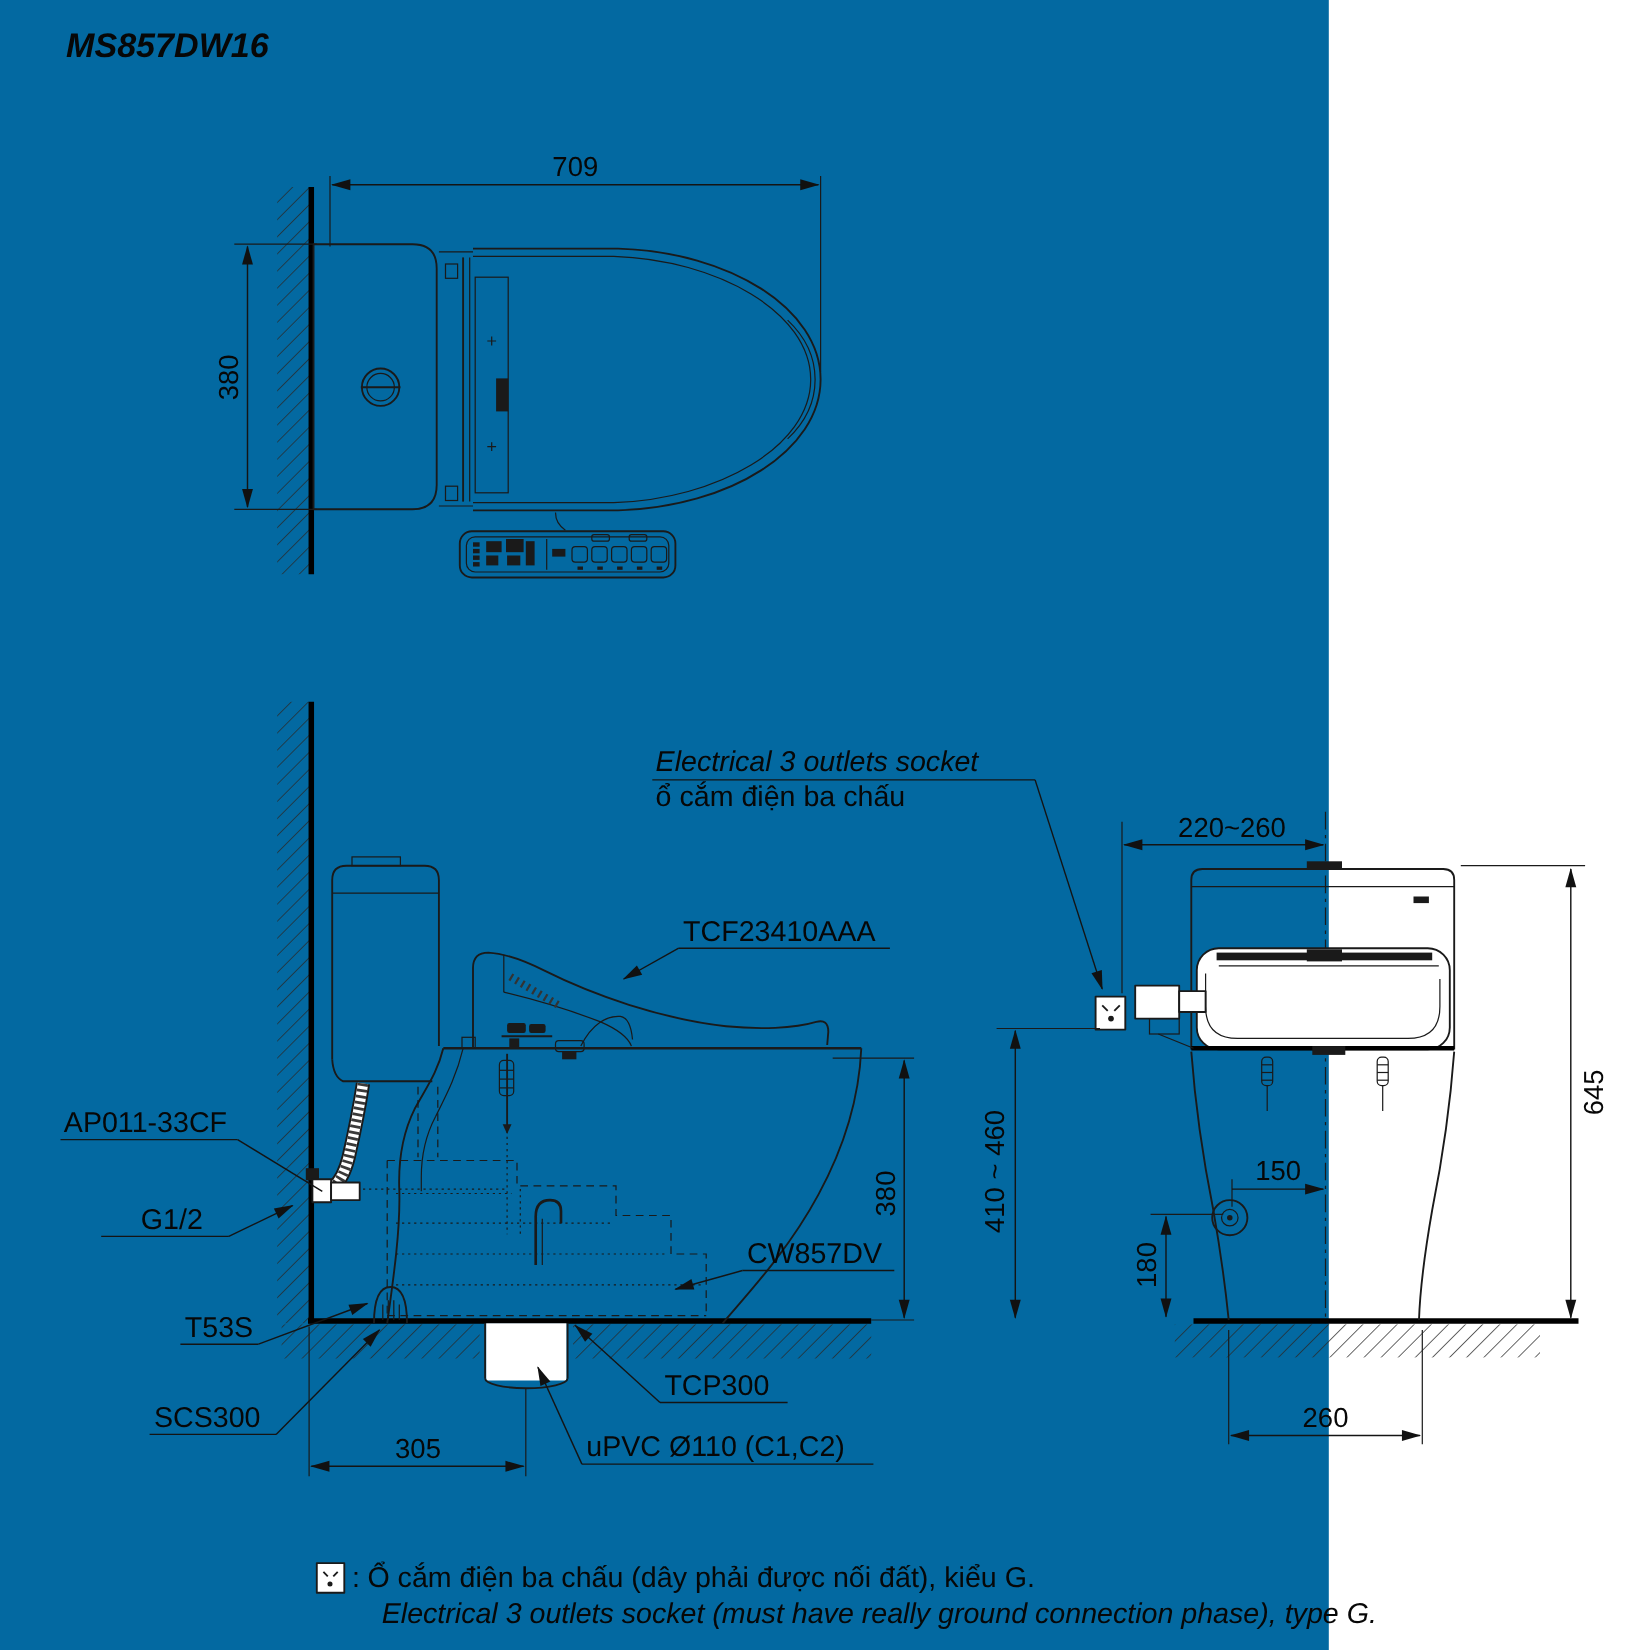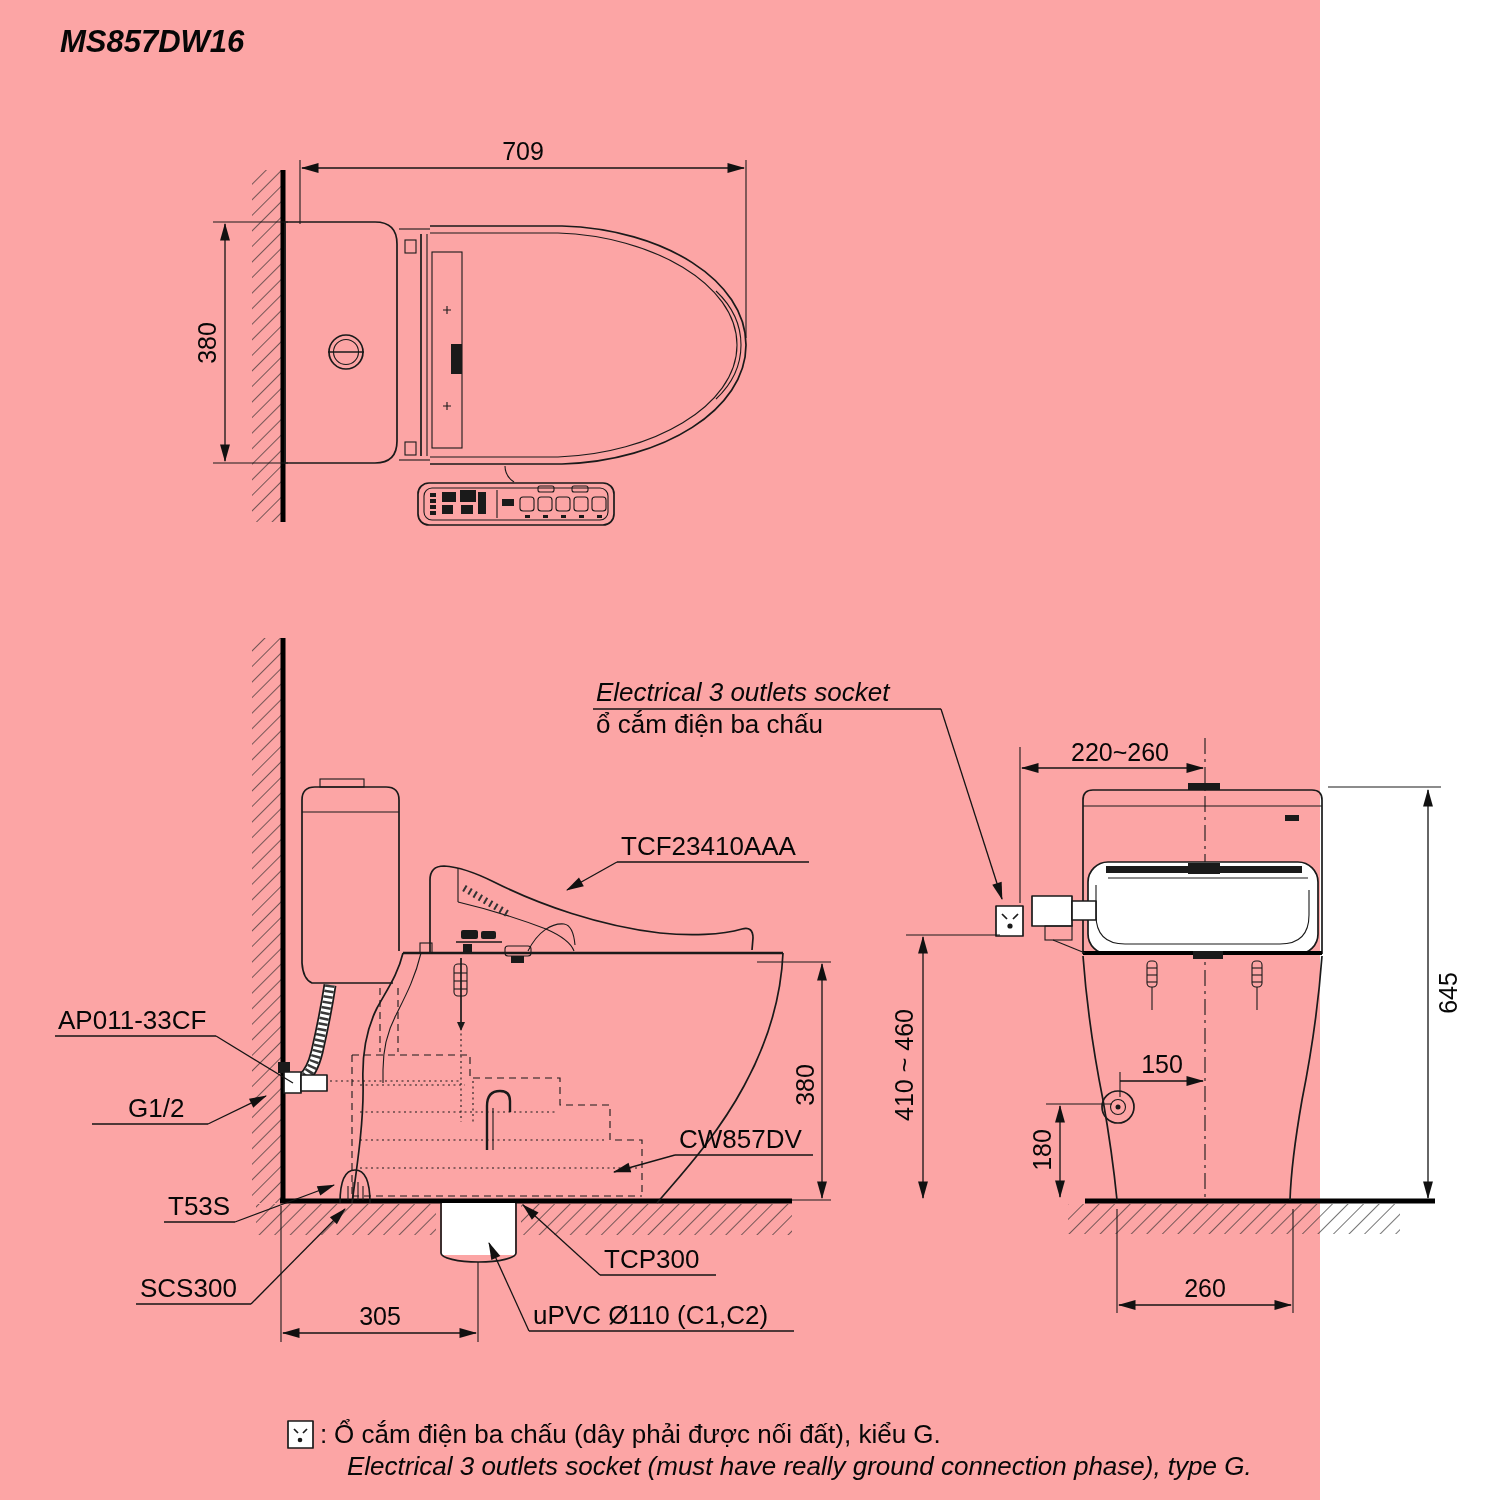--- a/index.html
+++ b/index.html
@@ -1,16 +1,16 @@
 <!DOCTYPE html>
 <html><head>
 <meta charset="utf-8">
 <style>
   html,body{margin:0;padding:0;background:#ffffff;}
-  .stage{width:1320px;height:1500px;position:relative;background:#fca5a5;}
+  .stage{width:1208px;height:1500px;position:relative;background:#0369a1;}
   svg{display:block;}
   
   .s  {stroke:#1a1a1a;fill:none;stroke-width:1.7;stroke-linejoin:round;stroke-linecap:butt;}
   .s2 {stroke:#1a1a1a;fill:none;stroke-width:2.4;stroke-linejoin:round;}
   .thin{stroke:#1a1a1a;fill:none;stroke-width:1.1;}
   .thick{stroke:#000;fill:none;stroke-width:5;}
   .dim {stroke:#141414;fill:none;stroke-width:1.3;}
   .dash{stroke-dasharray:7 5;}
   .dot {stroke-dasharray:2 3.5;}
   .cl  {stroke-dasharray:16 5 3 5;}

